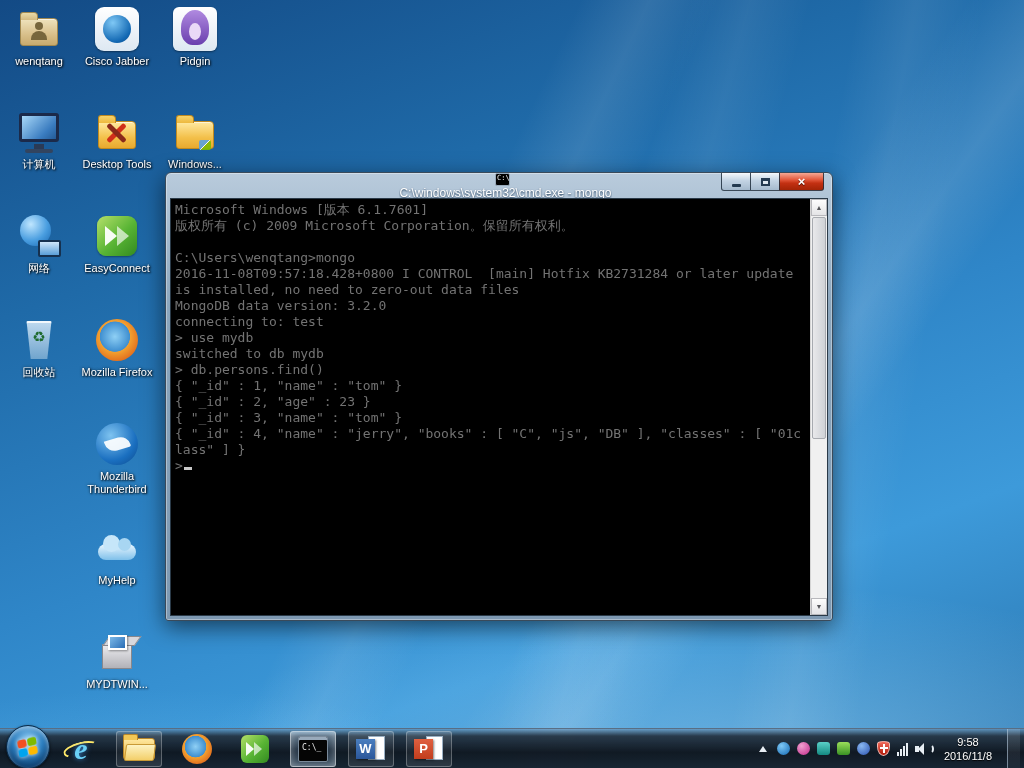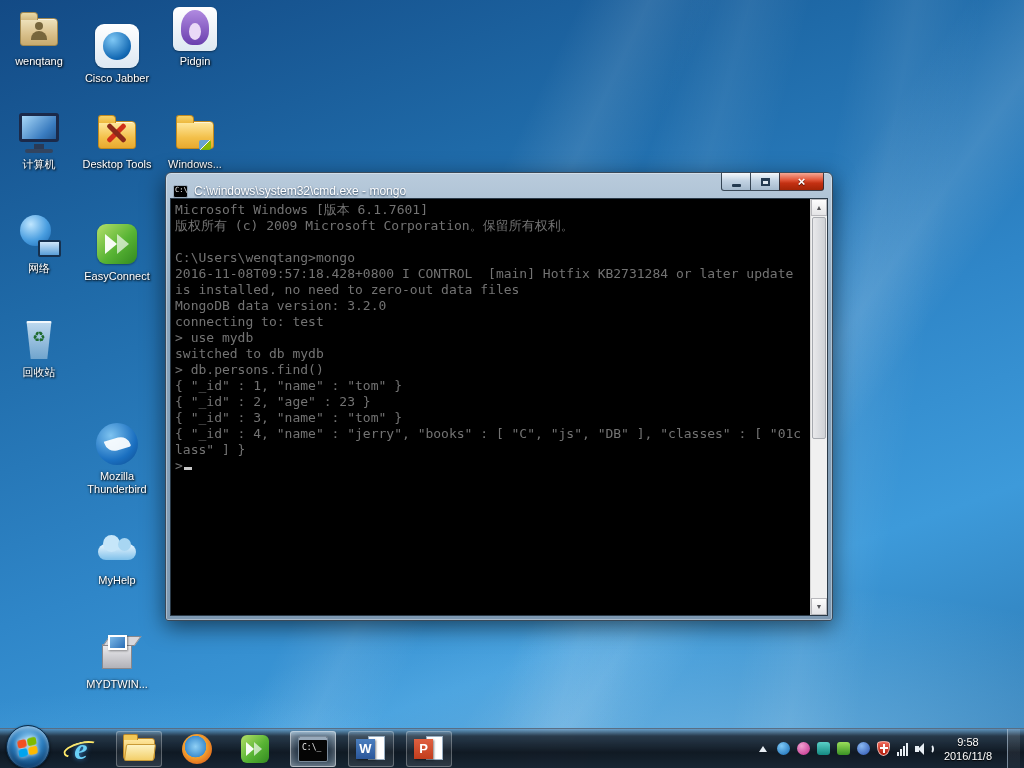--- a/index.html
+++ b/index.html
@@ -117,21 +117,21 @@
   .inst-box:before{content:"";position:absolute;left:3px;top:-9px;width:30px;height:8px;
     background:#d8d8dd;border:1px solid #87878d;transform:skewX(-35deg);}
   .inst-win{position:absolute;left:15px;top:7px;width:19px;height:15px;z-index:2;
     background:linear-gradient(135deg,#7ab8e8,#2a6db5);border:2px solid #fff;box-shadow:1px 1px 2px rgba(0,0,0,.4);}
 
   
   .window{position:absolute;left:165px;top:172px;width:668px;height:449px;
     background:linear-gradient(#b9cbdc,#8ba6bd 30%,#7e99b2);
     border:1px solid #3a4a5a;border-radius:6px 6px 3px 3px;
     box-shadow:0 0 0 1px rgba(255,255,255,.35) inset, 0 6px 22px rgba(0,0,0,.55);}
-  .titlebar{position:relative;height:25px;display:flex;align-items:flex-end;padding-left:7px;}
+  .titlebar{position:relative;height:25px;display:flex;align-items:center;padding-left:7px;flex-direction:column;}
   .tb-cmdicon{width:15px;height:13px;background:#000;border:1px solid #9ab;border-radius:2px;
     position:relative;flex:0 0 auto;}
   .tb-cmdicon:before{content:"C:\\";position:absolute;left:1px;top:0;font-family:"DejaVu Sans Mono",monospace;
     font-size:7px;color:#eee;}
   .title-text{margin-left:6px;font-size:12px;color:#fff;text-shadow:0 1px 2px rgba(0,30,60,.9);
     white-space:nowrap;overflow:hidden;}
   .win-btns{position:absolute;top:0;right:8px;display:flex;}
   .wbtn{width:29px;height:18px;border:1px solid rgba(30,45,60,.85);border-top:none;
     background:linear-gradient(rgba(255,255,255,.85),rgba(205,220,235,.55) 45%,rgba(150,172,194,.5));
     display:flex;align-items:center;justify-content:center;position:relative;cursor:default;}
@@ -252,21 +252,21 @@
 <div class="desktop">
 
   <div class="dicon" style="left:1px;top:5px">
     <div class="img">
         <div class="ic-folder tan"></div>
         <div class="person"></div>
       </div>
     <div class="lbl">wenqtang</div>
   </div>
 
-  <div class="dicon" style="left:79px;top:22px">
+  <div class="dicon" style="left:79px;top:5px">
     <div class="img">
         <div class="tile-white"></div>
         <div class="jab-ball"></div>
       </div>
     <div class="lbl">Cisco Jabber</div>
   </div>
 
   <div class="dicon" style="left:157px;top:5px">
     <div class="img">
         <div class="tile-white" style="border-radius:6px"></div>
@@ -302,34 +302,40 @@
   </div>
 
   <div class="dicon" style="left:1px;top:212px">
     <div class="img">
         <div class="globe net-globe"></div>
         <div class="net-mon"></div>
       </div>
     <div class="lbl">网络</div>
   </div>
 
-  <div class="dicon" style="left:79px;top:220px">
+  <div class="dicon" style="left:79px;top:212px">
     <div class="img">
         <div class="ec-tile"></div>
       </div>
     <div class="lbl">EasyConnect</div>
   </div>
 
   <div class="dicon" style="left:1px;top:316px">
     <div class="img">
         <div class="bin"></div>
       </div>
     <div class="lbl">回收站</div>
   </div>
 
+  <div class="dicon" style="left:79px;top:316px">
+    <div class="img">
+        <div class="ff"></div>
+      </div>
+    <div class="lbl">Mozilla Firefox</div>
+  </div>
 
 
   <div class="dicon" style="left:79px;top:420px">
     <div class="img">
         <div class="tbird"></div>
       </div>
     <div class="lbl">Mozilla Thunderbird</div>
   </div>
 
 

